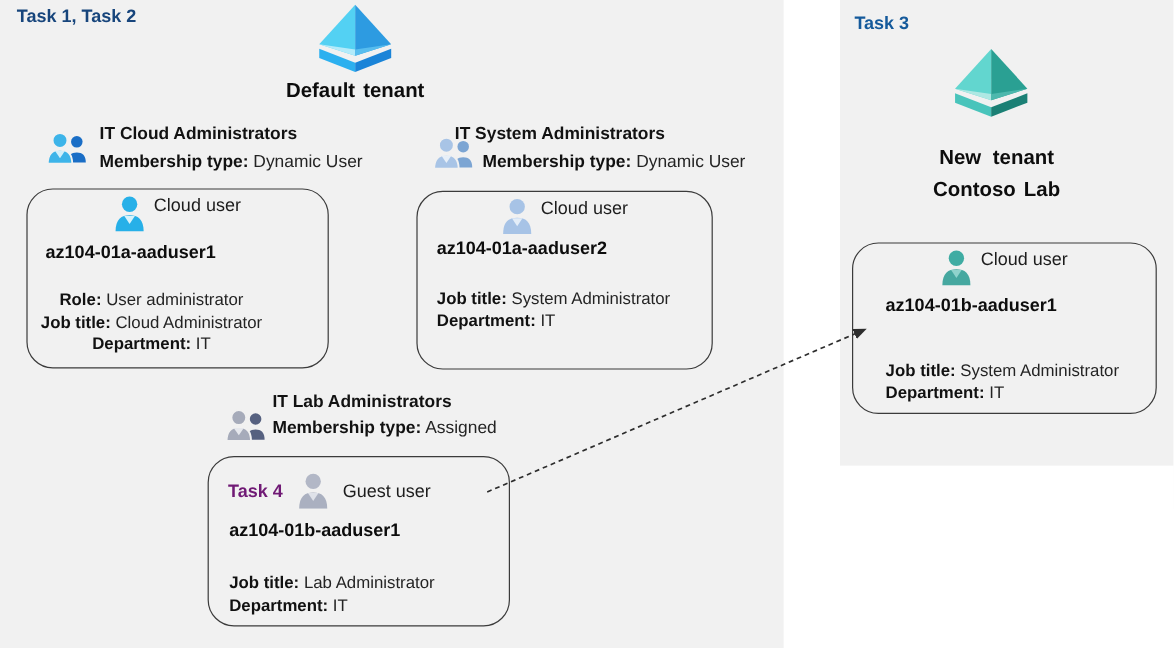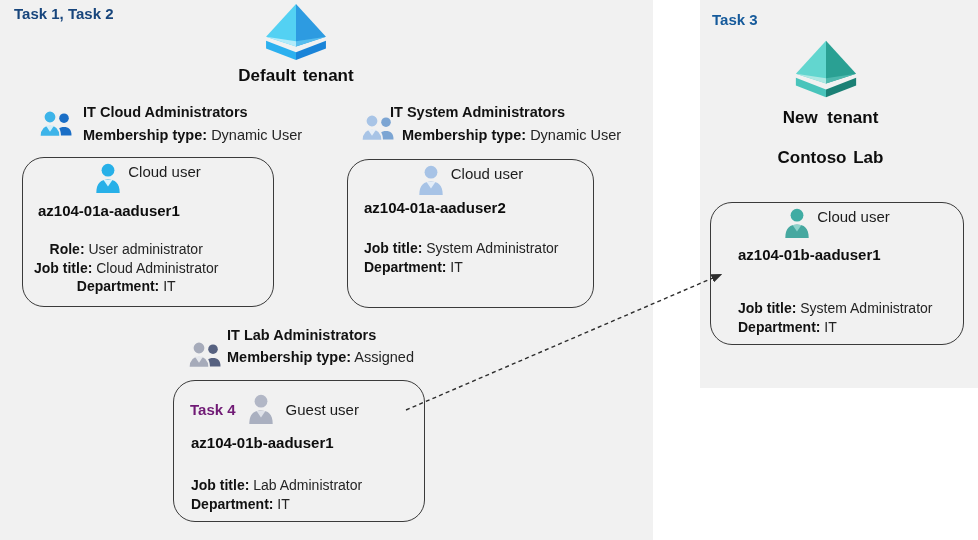--- a/index.html
+++ b/index.html
@@ -77,21 +77,21 @@
     </div>
   </div>
 
   <svg class="abs" style="left:361px;top:113px;" width="34" height="30" viewBox="0 0 34 30">
     <circle cx="25" cy="9.2" r="4.8" fill="#7ca5d3"></circle>
     <path d="M17.5,26.5 C17.5,20.3 20.4,18 25,18 C29.6,18 32.5,20.3 32.5,26.5 Z" fill="#7ca5d3"></path>
     <circle cx="11" cy="8" r="6.2" fill="#a8c4e6" stroke="#f1f1f1" stroke-width="1.6"></circle>
     <path d="M0.8,27.5 C0.8,18.6 5,15.9 11,15.9 C17,15.9 21.2,18.6 21.2,27.5 Z" fill="#a8c4e6" stroke="#f1f1f1" stroke-width="1.6"></path>
     <polygon points="6.8,16.6 11,22.8 15.2,16.6" fill="#e7eff8"></polygon>
   </svg>
-  <div class="group-title" style="left:390px;top:104px;">IT System Administrators</div>
+  <div class="group-title" style="left:379px;top:104px;">IT System Administrators</div>
   <div class="memb" style="left:402px;top:127px;">
     <span class="b">Membership type:</span>
     <span>Dynamic User</span>
   </div>
 
   <div class="card" style="left:347px;top:159px;width:245px;height:147px;">
     <div class="card-head">
       <svg width="26" height="30" viewBox="0 0 26 30">
         <circle cx="13" cy="7.2" r="6.4" fill="#a7c3e6"></circle>
         <path d="M1.3,30 C1.3,19.6 6.2,16.4 13,16.4 C19.8,16.4 24.7,19.6 24.7,30 Z" fill="#a7c3e6"></path>
@@ -139,21 +139,21 @@
   <div class="task-label" style="left:712px;top:11px;color:#155a9b;">Task 3</div>
 
   <svg class="abs" style="left:791px;top:39px;" width="70" height="60" viewBox="0 0 72 60">
     <polygon points="36,1 5,35 36,45" fill="#62d6cf"></polygon>
     <polygon points="36,1 67,35 36,45" fill="#2aa093"></polygon>
     <polygon points="5,35 36,45 36,39.5" fill="#aee8e3"></polygon>
     <polygon points="67,35 36,45 36,39.5" fill="#4db8ad"></polygon>
     <polygon points="5,39 36,51 36,59 5,47" fill="#49c4bb"></polygon>
     <polygon points="67,39 36,51 36,59 67,47" fill="#1b8075"></polygon>
   </svg>
-  <div class="tenant-name" style="left:703px;top:108px;width:255px;word-spacing:5px;">New tenant</div>
+  <div class="tenant-name" style="left:703px;top:122px;width:255px;word-spacing:5px;">New tenant</div>
   <div class="tenant-name" style="left:703px;top:148px;width:255px;">Contoso Lab</div>
 
   <div class="card" style="left:710px;top:202px;width:252px;height:141px;">
     <div class="card-head">
       <svg width="26" height="30" viewBox="0 0 26 30">
         <circle cx="13" cy="7.2" r="6.4" fill="#3faca3"></circle>
         <path d="M1.3,30 C1.3,19.6 6.2,16.4 13,16.4 C19.8,16.4 24.7,19.6 24.7,30 Z" fill="#46a8a0"></path>
         <polygon points="8.6,16.9 13,23.6 17.4,16.9" fill="#8fd3cc"></polygon>
       </svg>
       <span class="card-type">Cloud user</span>

